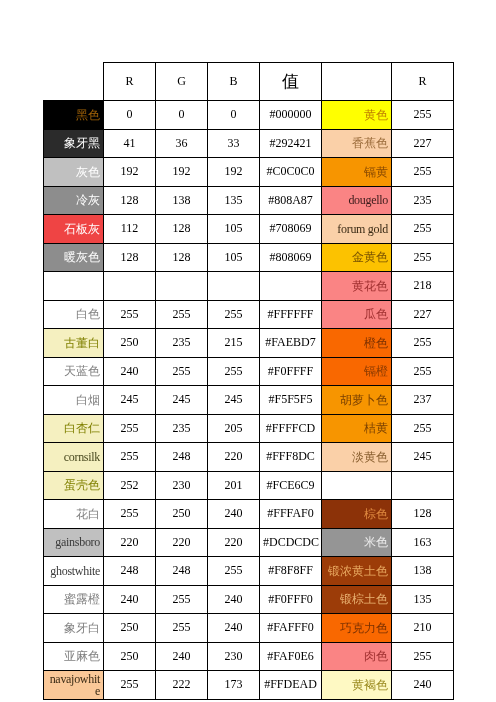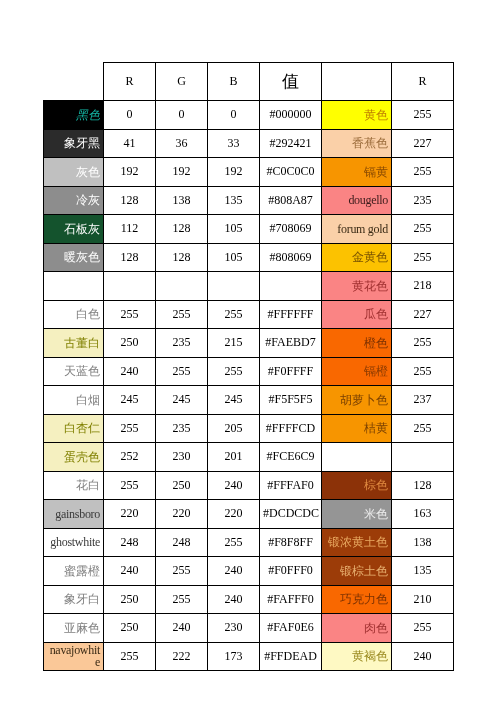--- a/index.html
+++ b/index.html
@@ -100,21 +100,21 @@
         <tr class="hdr">
           <td class="nofill"></td>
           <td class="hcell">R</td>
           <td class="hcell">G</td>
           <td class="hcell">B</td>
           <td class="hcell big">值</td>
           <td class="hcell"></td>
           <td class="hcell">R</td>
         </tr>
         <tr class="row">
-          <td class="name" style="background: rgb(0, 0, 0); color: #14b8a6; font-style: italic;">黑色</td>
+          <td class="name" style="background: rgb(0, 0, 0); color: #a16207;">黑色</td>
           <td class="num">0</td>
           <td class="num">0</td>
           <td class="num">0</td>
           <td class="hex">#000000</td>
           <td class="swatch" style="background: rgb(255, 255, 0); color: rgb(192, 128, 0);">黄色</td>
           <td class="num">255</td>
         </tr>
         <tr class="row">
           <td class="name" style="background: rgb(43, 43, 43); color: rgb(255, 255, 255);">象牙黑</td>
           <td class="num">41</td>
@@ -136,21 +136,21 @@
         <tr class="row">
           <td class="name" style="background: rgb(141, 141, 141); color: rgb(255, 255, 255);">冷灰</td>
           <td class="num">128</td>
           <td class="num">138</td>
           <td class="num">135</td>
           <td class="hex">#808A87</td>
           <td class="swatch latin" style="background: rgb(250, 132, 132); color: rgb(58, 26, 26);">dougello</td>
           <td class="num">235</td>
         </tr>
         <tr class="row">
-          <td class="name" style="background: #14532d; color: rgb(255, 255, 255);">石板灰</td>
+          <td class="name" style="background: #ef4444; color: rgb(255, 255, 255);">石板灰</td>
           <td class="num">112</td>
           <td class="num">128</td>
           <td class="num">105</td>
           <td class="hex">#708069</td>
           <td class="swatch latin" style="background: rgb(250, 208, 168); color: rgb(58, 42, 20);">forum gold</td>
           <td class="num">255</td>
         </tr>
         <tr class="row">
           <td class="name" style="background: rgb(141, 141, 141); color: rgb(255, 255, 255);">暖灰色</td>
           <td class="num">128</td>
@@ -208,20 +208,29 @@
         <tr class="row">
           <td class="name" style="background: rgb(245, 240, 192); color: rgb(128, 128, 0);">白杏仁</td>
           <td class="num">255</td>
           <td class="num">235</td>
           <td class="num">205</td>
           <td class="hex">#FFFFCD</td>
           <td class="swatch" style="background: rgb(247, 149, 0); color: rgb(122, 64, 0);">桔黄</td>
           <td class="num">255</td>
         </tr>
         <tr class="row">
+          <td class="name latin" style="background: rgb(245, 240, 192); color: rgb(74, 74, 32);">cornsilk</td>
+          <td class="num">255</td>
+          <td class="num">248</td>
+          <td class="num">220</td>
+          <td class="hex">#FFF8DC</td>
+          <td class="swatch" style="background: rgb(250, 208, 168); color: rgb(138, 96, 48);">淡黄色</td>
+          <td class="num">245</td>
+        </tr>
+        <tr class="row">
           <td class="name" style="background: rgb(245, 240, 192); color: rgb(128, 128, 0);">蛋壳色</td>
           <td class="num">252</td>
           <td class="num">230</td>
           <td class="num">201</td>
           <td class="hex">#FCE6C9</td>
           <td class="swatch" style="background: rgb(255, 255, 255); color: rgb(0, 0, 0);"></td>
           <td class="num"></td>
         </tr>
         <tr class="row">
           <td class="name" style="background: rgb(255, 255, 255); color: rgb(128, 128, 128);">花白</td>

